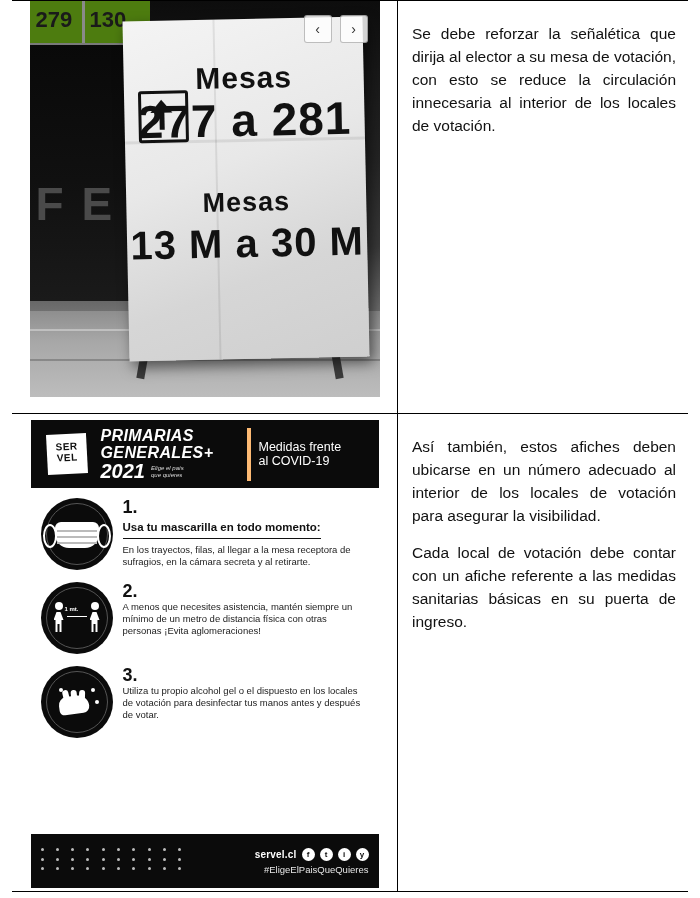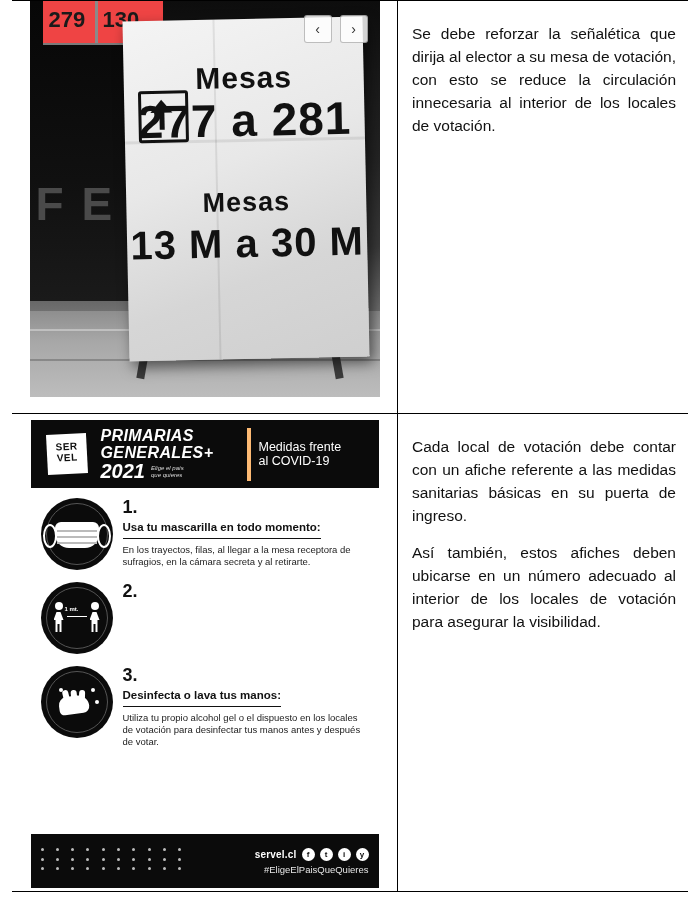--- a/index.html
+++ b/index.html
@@ -92,23 +92,23 @@
     font-weight: bold;
     font-family: "Liberation Sans", sans-serif;
     font-size: 46px;
     letter-spacing: 2px;
   }
   .f-1 { left: 6px; top: 176px; }
   .f-2 { left: 52px; top: 176px; }
   
   .numstrip {
     position: absolute;
-    left: 13px; top: 0;
+    left: 0; top: 0;
     width: 120px; height: 42px;
-    background: #ef4444;
+    background: #4d7c0f;
     border-bottom: 2px solid #7a7a7a;
   }
   .numstrip span {
     position: absolute;
     top: 6px;
     font-size: 22px;
     font-weight: bold;
     color: #1a1a1a;
     font-family: "Liberation Sans", sans-serif;
   }
@@ -541,39 +541,39 @@
                 </div>
                 <div class="dist-fig df-r">
                   <div class="head"></div>
                     <div class="body"></div>
                 </div>
                 <div class="dist-bar"></div>
                 <div class="dist-label">1 mt.</div>
               </div>
               <div class="tip-txt">
                 <div class="tip-num">2.</div>
+                <div class="tip-body">A menos que necesites asistencia, mantén siempre un mínimo de un metro de distancia física con otras personas ¡Evita aglomeraciones!</div>
               </div>
             </div>
 
             <div class="tip">
               <div class="tip-ico">
                 <div class="ring"></div>
                 <div class="hand-wash">
                   <div class="palm"></div>
                   <div class="finger hw-f1"></div>
                   <div class="finger hw-f2"></div>
                   <div class="finger hw-f3"></div>
                   <div class="drop hw-d1"></div>
                   <div class="drop hw-d2"></div>
                   <div class="drop hw-d3"></div>
                 </div>
               </div>
               <div class="tip-txt">
                 <div class="tip-num">3.</div>
-                <div class="tip-title">Desinfecta o lava tus manos:</div>
                 <div class="tip-body">Utiliza tu propio alcohol gel o el dispuesto en los locales de votación para desinfectar tus manos antes y después de votar.</div>
               </div>
             </div>
 
           </div>
 
           <div class="poster-footer">
             <div class="dots-grid">
               <i></i>
                 <i></i>
@@ -615,19 +615,19 @@
                 <span class="soc">y</span>
               </div>
               <div class="hashtag">#EligeElPaisQueQuieres</div>
             </div>
           </div>
 
         </div>
       </div>
 
       <div class="cell-text">
+        <p class="para">Así también, estos afiches deben ubicarse en un número adecuado al interior de los locales de votación para asegurar la visibilidad.</p>
         <p class="para">Cada local de votación debe contar con un afiche referente a las medidas sanitarias básicas en su puerta de ingreso.</p>
-        <p class="para">Así también, estos afiches deben ubicarse en un número adecuado al interior de los locales de votación para asegurar la visibilidad.</p>
       </div>
     </div>
 
   </div>
 </div>
 
 </body></html>

